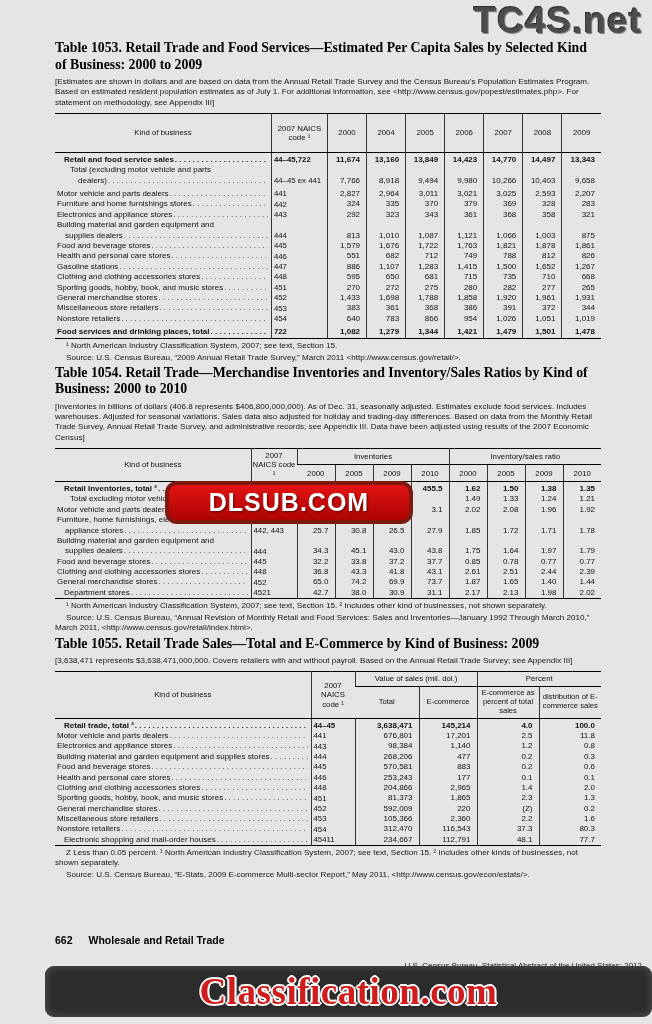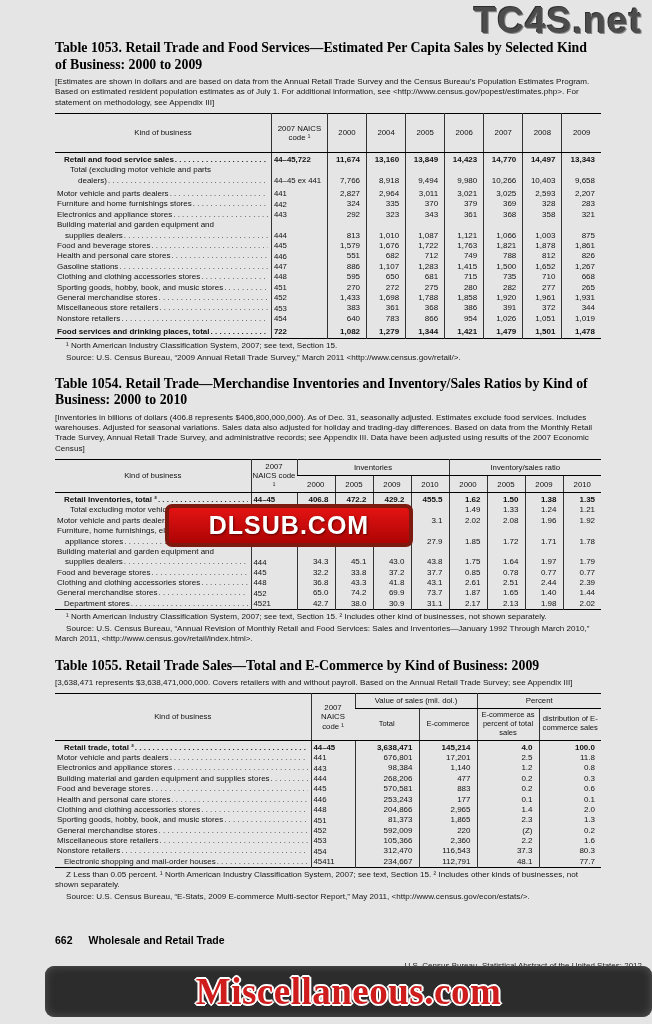--- a/index.html
+++ b/index.html
@@ -2,27 +2,27 @@
 <html><head>
 <meta charset="utf-8">
 <style>
   html,body{margin:0;padding:0}
   body{width:652px;height:1024px;overflow:hidden;background:#ffffff;font-family:"Liberation Sans",sans-serif;color:#151515}
   .page{position:relative;width:652px;height:1024px;box-sizing:border-box;padding:40px 51px 0 55px;background:#e5e5e5}
 
   
   .wm-tc4s{position:absolute;top:0px;right:10px;font-family:"Liberation Sans",sans-serif;font-weight:bold;font-size:37px;color:#4c4c4c;letter-spacing:1px;text-shadow:1px 1px 0 #8a8a8a,-1px -1px 0 #2e2e2e;z-index:5}
   .rel{position:relative}
-  .wm-dlsub{position:absolute;left:110px;top:128px;width:240px;height:35px;background:linear-gradient(#e31313,#ad0404);border:4px solid #7d1a10;border-radius:7px;display:flex;align-items:center;justify-content:center;color:#fff;font-weight:bold;font-size:25px;letter-spacing:1px;z-index:6;text-shadow:1px 1px 2px #5f0000}
+  .wm-dlsub{position:absolute;left:110px;top:116px;width:240px;height:35px;background:linear-gradient(#e31313,#ad0404);border:4px solid #7d1a10;border-radius:12px;display:flex;align-items:center;justify-content:center;color:#fff;font-weight:bold;font-size:25px;letter-spacing:1px;z-index:6;text-shadow:1px 1px 2px #5f0000}
   .wm-banner{position:absolute;left:45px;right:0;bottom:7px;height:51px;background:#2c2c2c;border-radius:9px;display:flex;align-items:center;justify-content:center;z-index:7;box-shadow:inset 0 0 10px #555}
   .wm-banner .txt{font-family:"Liberation Serif",serif;font-weight:bold;font-size:37px;color:#cf1d1d;letter-spacing:0.5px;text-shadow:-2px 0 0 #fff,2px 0 0 #fff,0 -2px 0 #fff,0 2px 0 #fff,-1px -1px 0 #fff,1px 1px 0 #fff,-1px 1px 0 #fff,1px -1px 0 #fff}
 
   
   .ttl{font-family:"Liberation Serif",serif;font-weight:700;font-size:13.8px;line-height:1.2;margin:0 0 4px 0;color:#000}
-  .tbl-sec + .tbl-sec{margin-top:13px}
+  .tbl-sec + .tbl-sec{margin-top:2px}
   .note{font-size:8.1px;line-height:1.27;margin:0 0 5px 0}
   .fn,.src{font-size:8.1px;line-height:1.25;margin:2px 0 0 0;text-indent:11px}
 
   
   .t{width:100%;border-collapse:collapse;table-layout:fixed;font-size:8px;line-height:1.3;border-top:1.5px solid #000;border-bottom:1.4px solid #000;color:#111}
   .t th{font-weight:normal;text-align:center;vertical-align:middle;padding:2px 1px;border-left:1px solid #333;border-bottom:1px solid #000;font-size:7.8px;line-height:1.2}
   .t th:first-child{border-left:none}
   .t td{vertical-align:bottom;padding:0 2px;border-left:1px solid #333}
   .t td:first-child{border-left:none}
   .t td.naics{text-align:left;font-size:7.8px}
@@ -729,16 +729,16 @@
     <p class="fn">Z Less than 0.05 percent. ¹ North American Industry Classification System, 2007; see text, Section 15. ² Includes other kinds of businesses, not shown separately.</p>
     <p class="src">Source: U.S. Census Bureau, “E-Stats, 2009 E-commerce Multi-sector Report,” May 2011, &lt;http://www.census.gov/econ/estats/&gt;.</p>
   </section>
 
   <div class="pg-footer">
     <span>662</span><span class="sec">Wholesale and Retail Trade</span>
   </div>
   <div class="imprint">U.S. Census Bureau, Statistical Abstract of the United States: 2012</div>
 
   <div class="wm-banner">
-    <span class="txt">Miscellaneous.com</span>
+    <span class="txt">Classification.com</span>
   </div>
 
 </div>
 
 </body></html>

